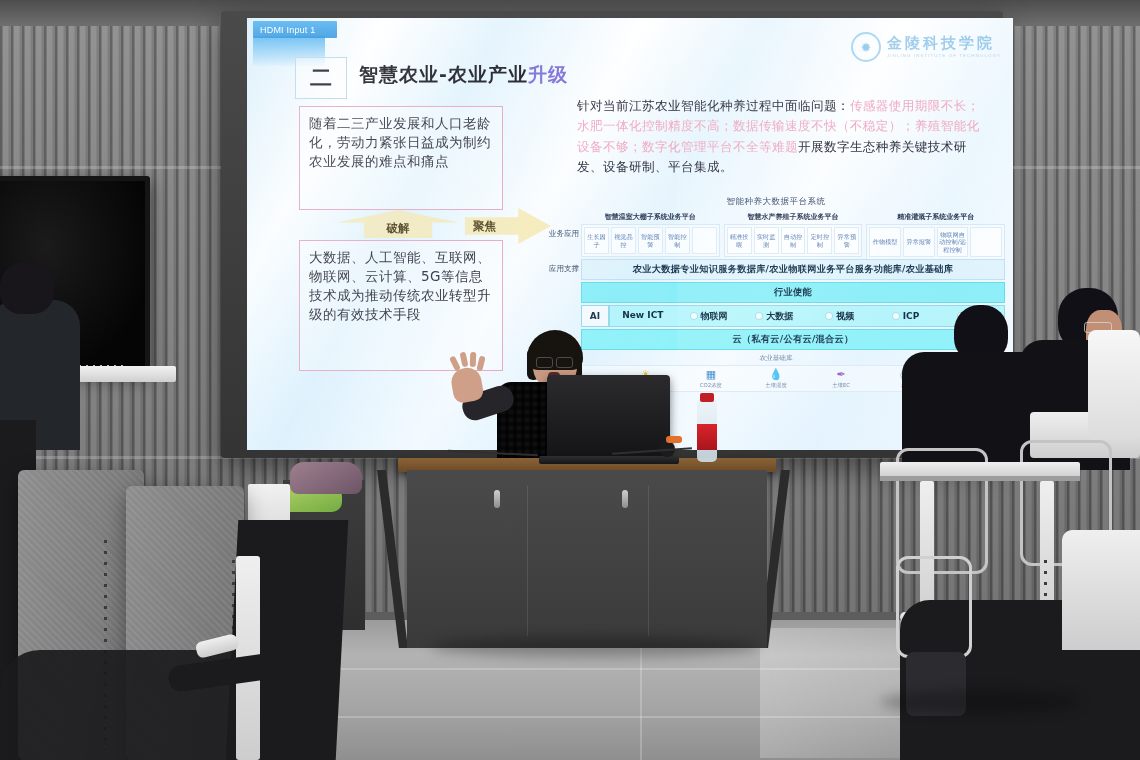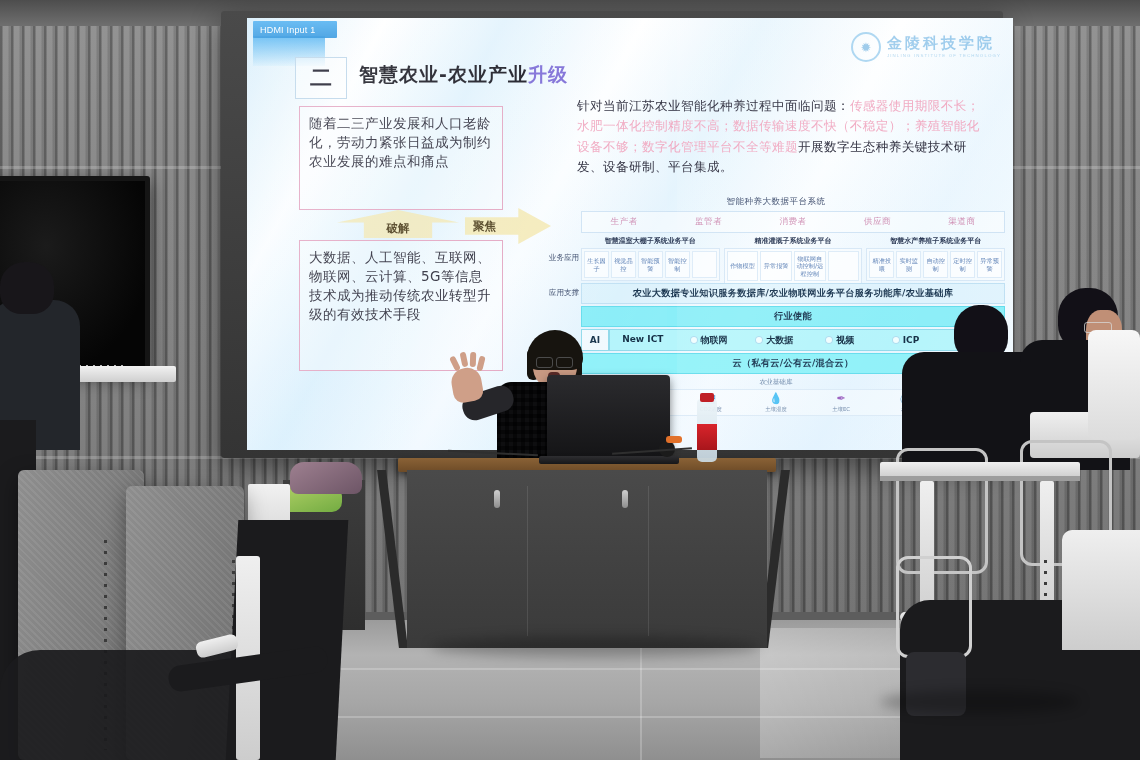--- a/index.html
+++ b/index.html
@@ -265,64 +265,54 @@
         <span>聚焦</span>
       </div>
 
     <div class="txtbox" id="box-b">大数据、人工智能、互联网、物联网、云计算、5G等信息技术成为推动传统农业转型升级的有效技术手段</div>
 
     <div class="para"><span>针对当前江苏农业智能化种养过程中面临问题：</span><span class="pink">传感器使用期限不长；水肥一体化控制精度不高；数据传输速度不快（不稳定）；养殖智能化设备不够；数字化管理平台不全等难题</span><span>开展数字生态种养关键技术研发、设备研制、平台集成。</span></div>
 
     <div class="diag">
       <div class="diag-title">智能种养大数据平台系统</div>
 
-      <div class="row">
-        <div class="rowlabel"></div>
-        <div class="roles">
-          <div>生产者</div>
-          <div>监管者</div>
-          <div>消费者</div>
-          <div>供应商</div>
-          <div>渠道商</div>
-        </div>
-      </div>
 
       <div class="row" style="height:46px">
         <div class="rowlabel">业务应用</div>
         <div class="subplats">
 
           <div class="subplat">
             <div class="subplat-h">智慧温室大棚子系统业务平台</div>
             <div class="subplat-b">
               <div class="cell">生长因子</div>
               <div class="cell">视觉品控</div>
               <div class="cell">智能预警</div>
               <div class="cell">智能控制</div>
               <div class="cell"></div>
             </div>
           </div>
 
           <div class="subplat">
-            <div class="subplat-h">精准灌溉子系统业务平台</div>
-            <div class="subplat-b">
-              <div class="cell">作物模型</div>
-              <div class="cell">异常报警</div>
-              <div class="cell">物联网自动控制/远程控制</div>
-              <div class="cell"></div>
-            </div>
-          </div>
-
-          <div class="subplat">
             <div class="subplat-h">智慧水产养殖子系统业务平台</div>
             <div class="subplat-b">
               <div class="cell">精准投喂</div>
               <div class="cell">实时监测</div>
               <div class="cell">自动控制</div>
               <div class="cell">定时控制</div>
               <div class="cell">异常预警</div>
+            </div>
+          </div>
+
+          <div class="subplat">
+            <div class="subplat-h">精准灌溉子系统业务平台</div>
+            <div class="subplat-b">
+              <div class="cell">作物模型</div>
+              <div class="cell">异常报警</div>
+              <div class="cell">物联网自动控制/远程控制</div>
+              <div class="cell"></div>
             </div>
           </div>
 
         </div>
       </div>
 
       <div class="row">
         <div class="rowlabel">应用支撑</div>
         <div class="band">农业大数据专业知识服务数据库/农业物联网业务平台服务功能库/农业基础库</div>
       </div>

